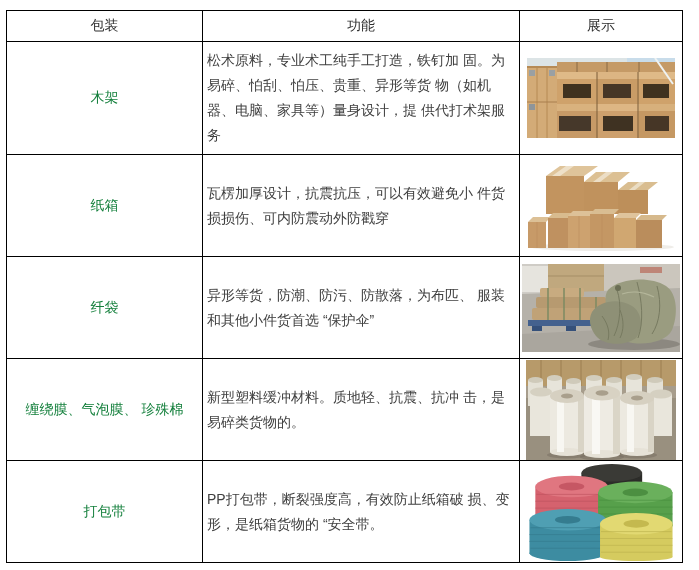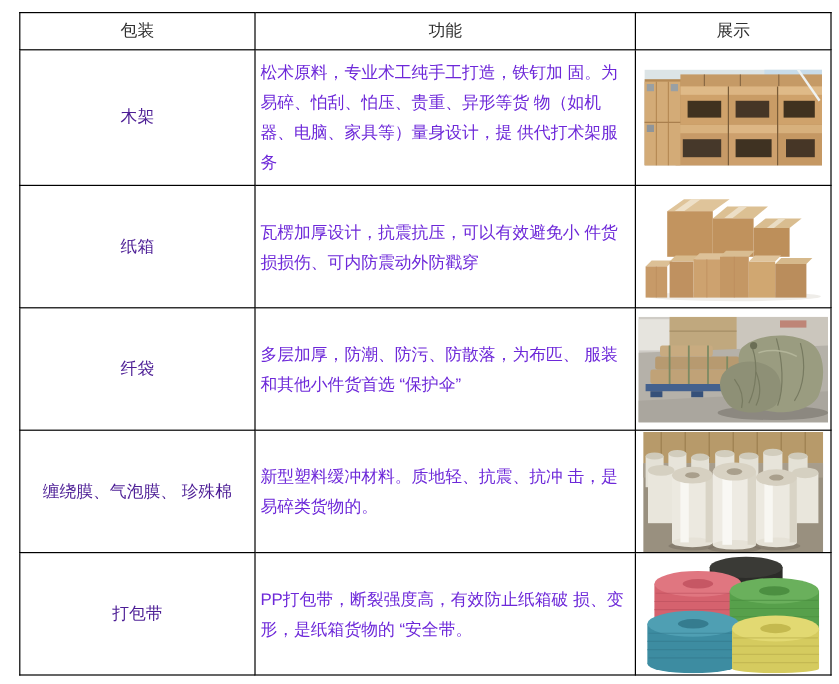--- a/index.html
+++ b/index.html
@@ -2,35 +2,35 @@
 <html><head>
 <meta charset="utf-8">
 <style>
   html,body{
     margin:0; padding:0;
     width:699px; height:570px;
     background:#ffffff;
     overflow:hidden;
     font-family:"Liberation Sans","DejaVu Sans",sans-serif;
   }
-  .table-wrap{ position:absolute; left:16px; top:10px; }
+  .table-wrap{ position:absolute; left:6px; top:10px; }
   table{ border-collapse:collapse; table-layout:fixed; }
   col.c1{width:196px} col.c2{width:317px} col.c3{width:163px}
   th,td{ border:1px solid #000; }
   thead th{
     height:30px; font-size:14px; font-weight:400;
     text-align:center; color:#2f2f2f; padding:0;
   }
   tbody tr{ height:102px; }
   td.pack{
     text-align:center; vertical-align:middle;
-    font-size:14px; color:#4c1d95; white-space:nowrap; padding:0 2px;
+    font-size:14px; color:#15803d; white-space:nowrap; padding:0 2px;
   }
   td.func{
-    font-size:14px; line-height:25px; color:#6d28d9;
+    font-size:14px; line-height:25px; color:#404040;
     padding:6px 6px 6px 4px; vertical-align:middle; text-align:left;
   }
   td.photo{ vertical-align:middle; text-align:center; padding:0; }
   td.photo svg{ display:block; margin:0 auto; }
 </style>
 </head>
 <body>
 
 <div class="table-wrap">
 <table>
@@ -133,21 +133,21 @@
           </g>
           <line x1="15" y1="62" x2="15" y2="88" stroke="#b9895a" stroke-opacity=".5"></line>
           <line x1="57" y1="56" x2="57" y2="88" stroke="#b9895a" stroke-opacity=".5"></line>
           <line x1="80" y1="54" x2="80" y2="88" stroke="#b9895a" stroke-opacity=".5"></line>
         </svg>
       </td>
     </tr>
 
     <tr>
       <td class="pack">纤袋</td>
-      <td class="func">多层加厚，防潮、防污、防散落，为布匹、 服装和其他小件货首选 “保护伞”</td>
+      <td class="func">异形等货，防潮、防污、防散落，为布匹、 服装和其他小件货首选 “保护伞”</td>
       <td class="photo">
         <svg width="158" height="88" viewBox="0 0 158 88">
           <rect width="158" height="88" fill="#cfccc6"></rect>
           <rect x="0" y="2" width="26" height="26" fill="#e6e4de"></rect>
           <rect x="26" y="0" width="56" height="28" fill="#c0a87e"></rect>
           <line x1="26" y1="12" x2="82" y2="12" stroke="#a58e66"></line>
           <rect x="82" y="0" width="76" height="28" fill="#cbc6bd"></rect>
           <rect x="118" y="3" width="22" height="6" fill="#b86a5a" opacity=".7"></rect>
           <polygon points="0,30 158,24 158,88 0,88" fill="#b5b1a9"></polygon>
           <polygon points="0,70 158,62 158,88 0,88" fill="#aaa69e"></polygon>

